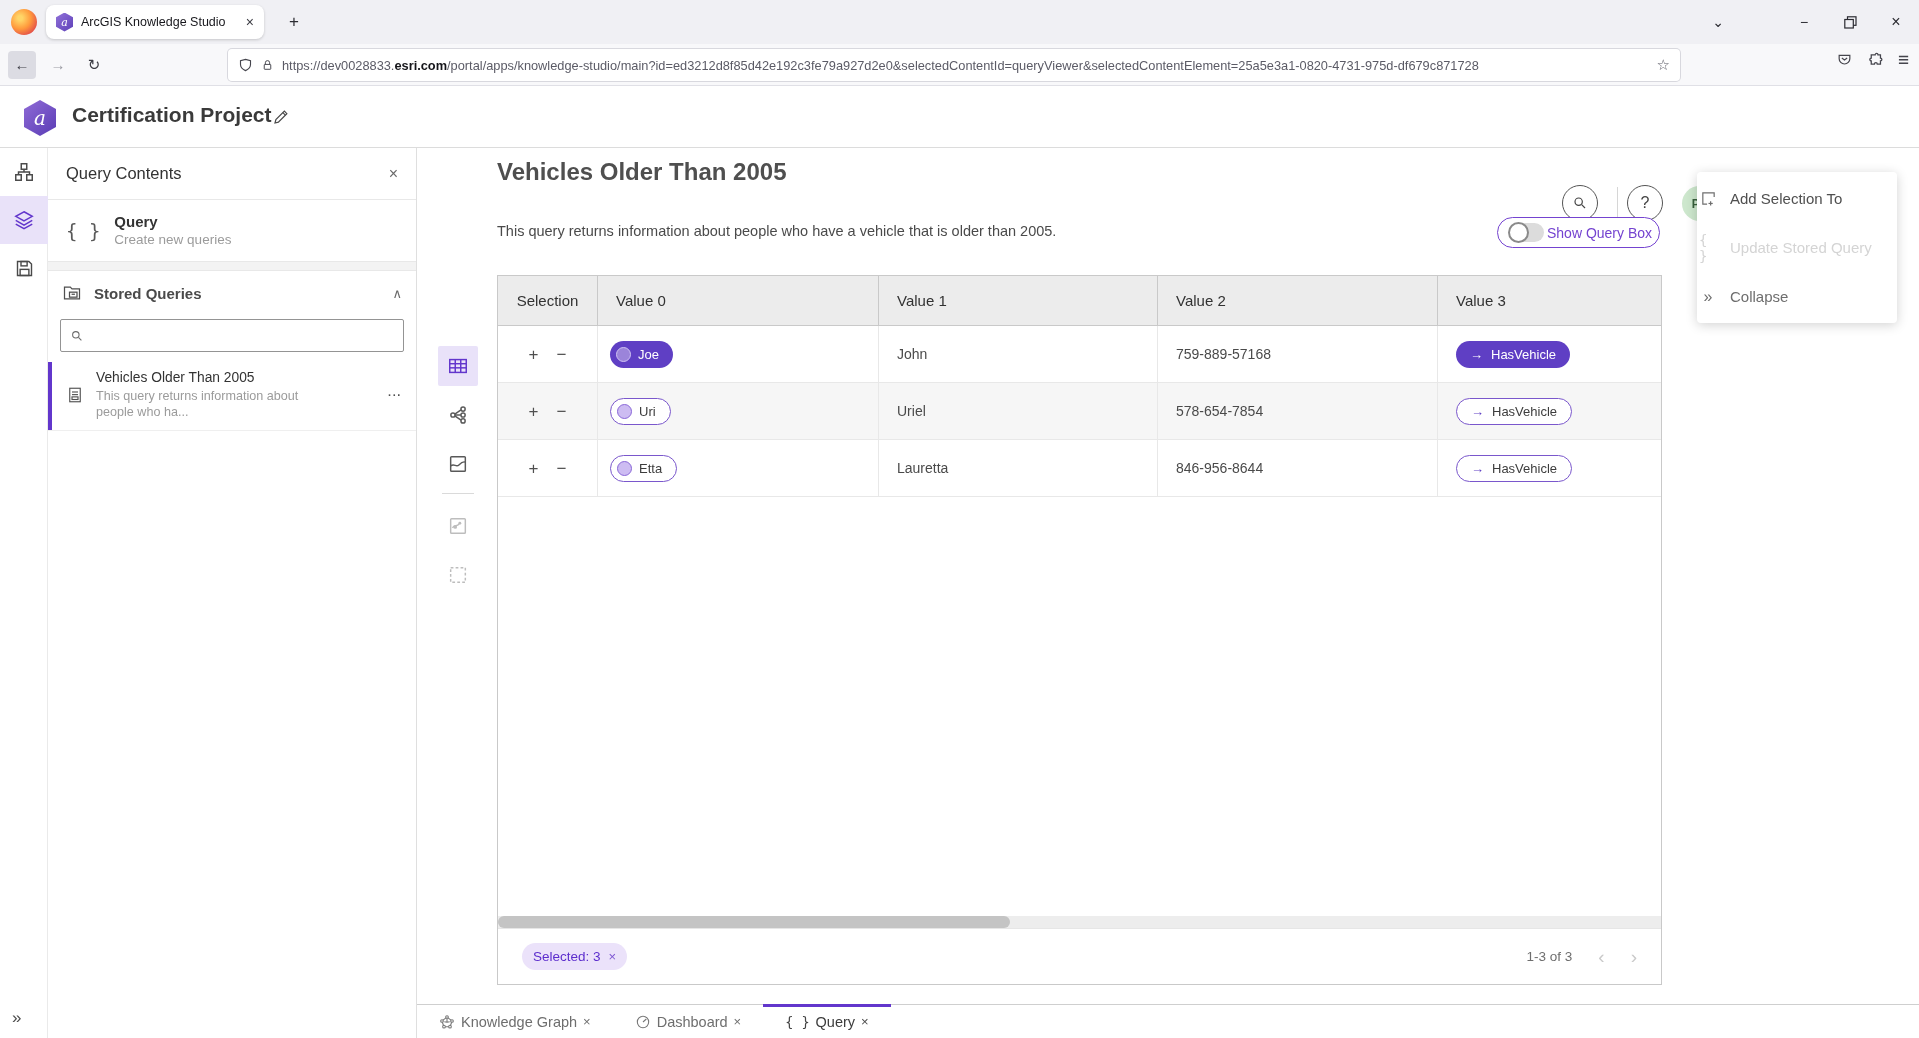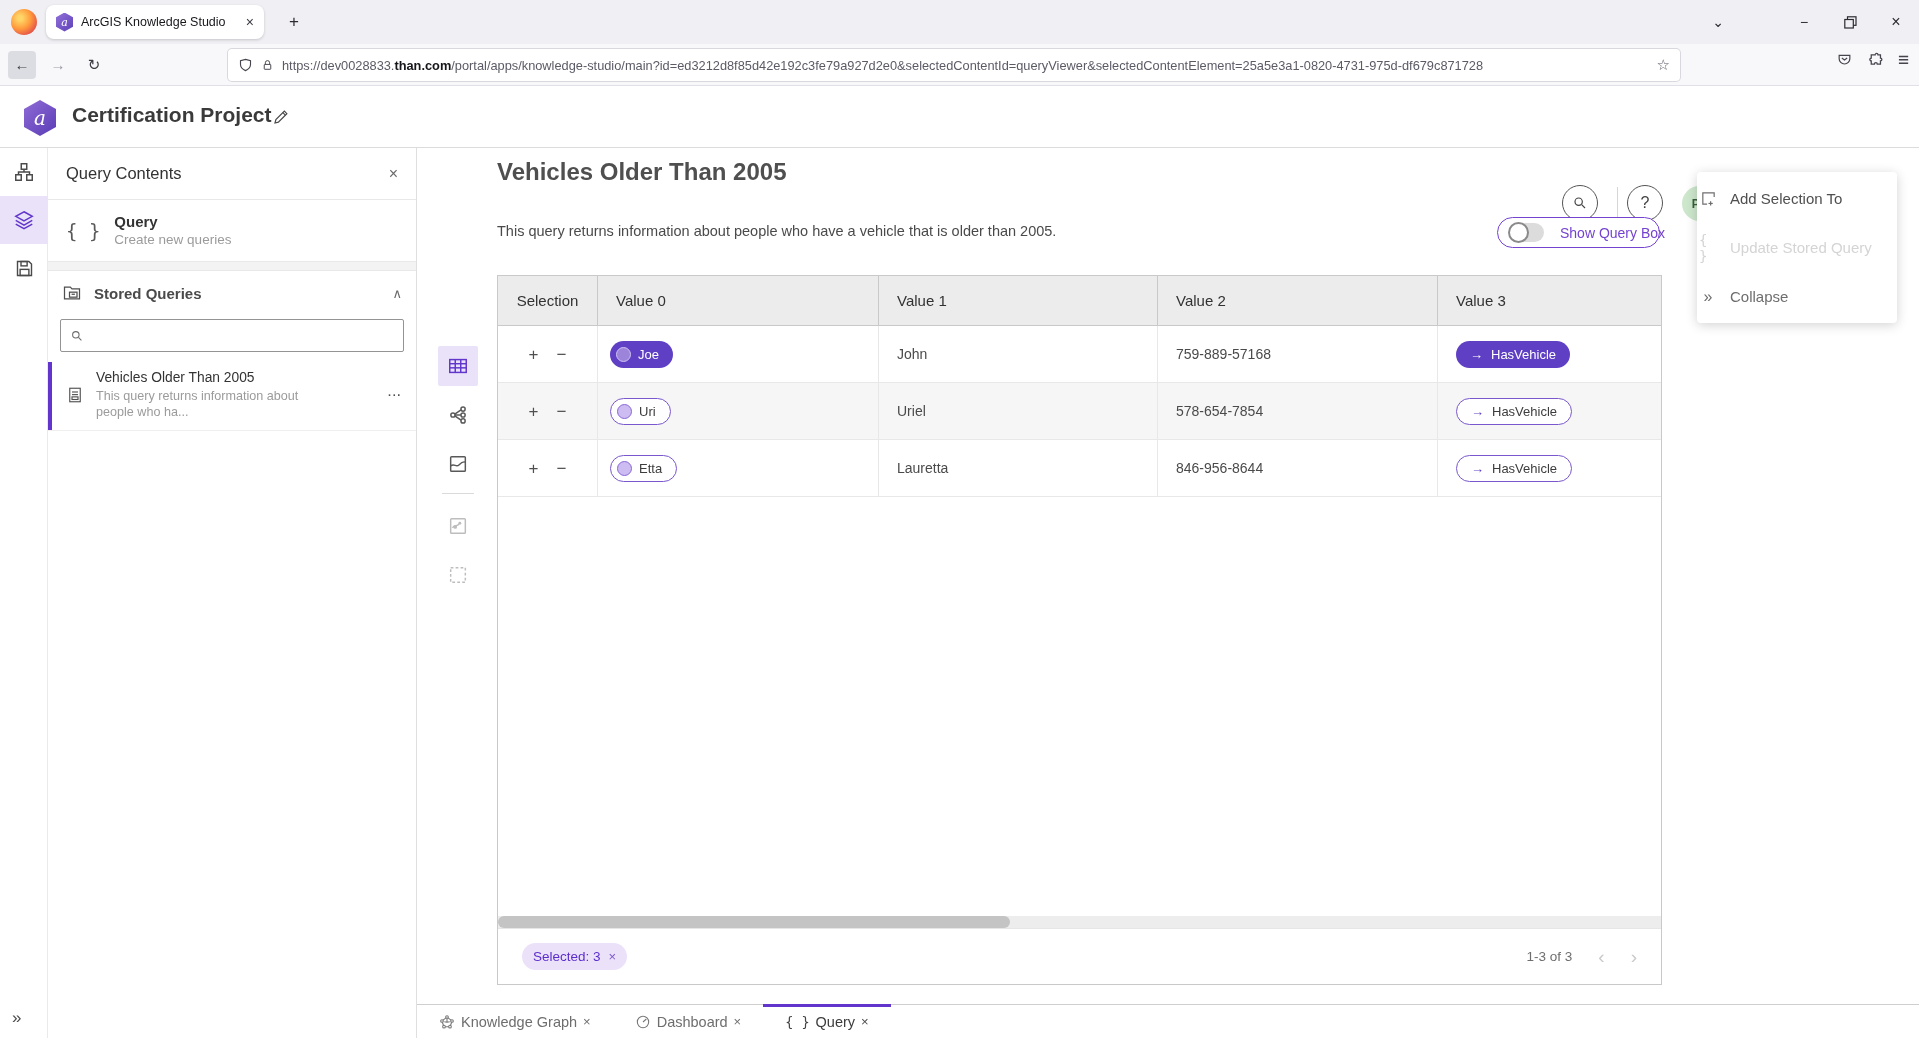--- a/index.html
+++ b/index.html
@@ -71,21 +71,21 @@
 
 .vtool{position:absolute;left:436px;top:346px;width:44px}
 .vbtn{width:40px;height:40px;margin:0 auto 9px;display:flex;align-items:center;justify-content:center;color:#595959;border-radius:2px}
 .vbtn.active{background:#e9e2f9;color:#6236cc}
 .vbtn.faded{color:#bdbdbd}
 .vdiv{width:32px;height:1px;background:#dadada;margin:4px auto 12px}
 
 
 .main-title{position:absolute;left:497px;top:158px;font-size:24px;font-weight:600;color:#4f4f4f}
 .main-desc{position:absolute;left:497px;top:223px;font-size:14.5px;color:#4a4a4a}
-.sqb{position:absolute;left:1497px;top:217px;width:163px;height:31px;border:1px solid #7443d0;border-radius:16px;background:#fff;display:flex;align-items:center;gap:16px;padding:12px 11px}
+.sqb{position:absolute;left:1497px;top:217px;width:163px;height:31px;border:1px solid #7443d0;border-radius:16px;background:#fff;display:flex;align-items:center;gap:3px;padding:12px 11px}
 .sqb .track{width:35px;height:19px;border-radius:10px;background:#dcdcdc;position:relative;flex:none}
 .sqb .knob{position:absolute;left:-1px;top:-1px;width:21px;height:21px;border-radius:50%;background:#fff;border:2px solid #8a8a8a}
 .sqb .lbl{font-size:14px;color:#7443d0;white-space:nowrap}
 
 
 .tablebox{position:absolute;left:497px;top:275px;width:1165px;height:710px;border:1px solid #c9c9c9;background:#fff}
 .thead{display:flex;height:50px;background:#ececec;border-bottom:1px solid #c9c9c9;font-size:15px;color:#323232}
 .thead .tcell{border-right:1px solid #c9c9c9}
 .tcell{display:flex;align-items:center;padding-left:18px}
 .c0{width:100px;justify-content:center;padding-left:0;gap:18px}
@@ -169,21 +169,21 @@
     <svg width="15" height="16" viewBox="0 0 24 24" fill="none" stroke="#45454d" stroke-width="1.8">
         <path d="M12 3l8 2v6c0 5-4 8-8 10-4-2-8-5-8-10V5z"></path>
       </svg>
   </span>
   <span>
     <svg width="13" height="15" viewBox="0 0 24 24" fill="none" stroke="#45454d" stroke-width="1.8">
         <rect x="6" y="10" width="12" height="9" rx="1"></rect>
         <path d="M8 10V7a4 4 0 0 1 8 0v3"></path>
       </svg>
   </span>
-  <span class="urltxt"><span>https://dev0028833.</span><b>than.com</b><span>/portal/apps/knowledge-studio/main?id=ed3212d8f85d42e192c3fe79a927d2e0&amp;selectedContentId=queryViewer&amp;selectedContentElement=25a5e3a1-0820-4731-975d-df679c871728</span></span>
+  <span class="urltxt"><span>https://dev0028833.</span><b>esri.com</b><span>/portal/apps/knowledge-studio/main?id=ed3212d8f85d42e192c3fe79a927d2e0&amp;selectedContentId=queryViewer&amp;selectedContentElement=25a5e3a1-0820-4731-975d-df679c871728</span></span>
   <span class="urlstar">☆</span>
 </div>
 <div class="nav-right">
   <span>
     <svg width="17" height="16" viewBox="0 0 24 24" fill="none" stroke="#45454d" stroke-width="1.8">
         <path d="M4 5h16v5a8 8 0 0 1-16 0z"></path>
         <polyline points="8,9 12,12 16,9"></polyline>
       </svg>
   </span>
   <span>

